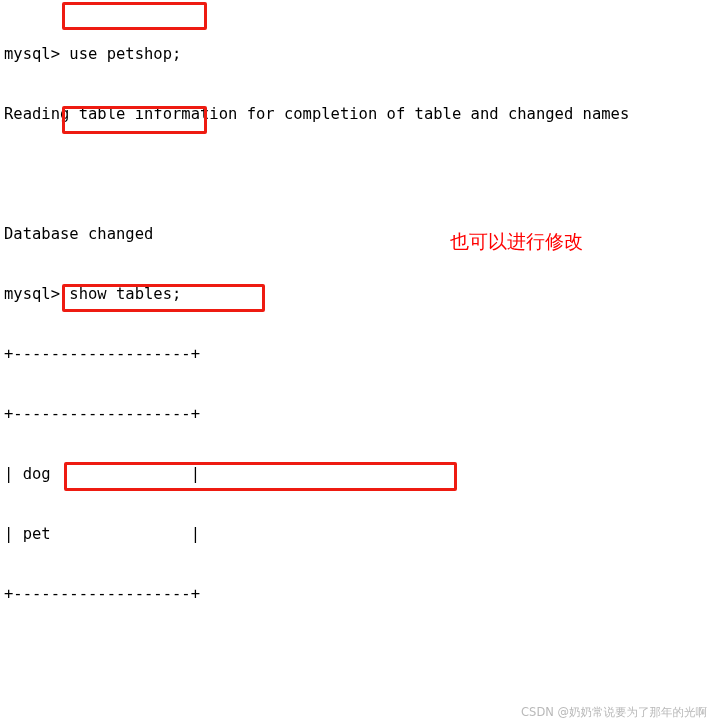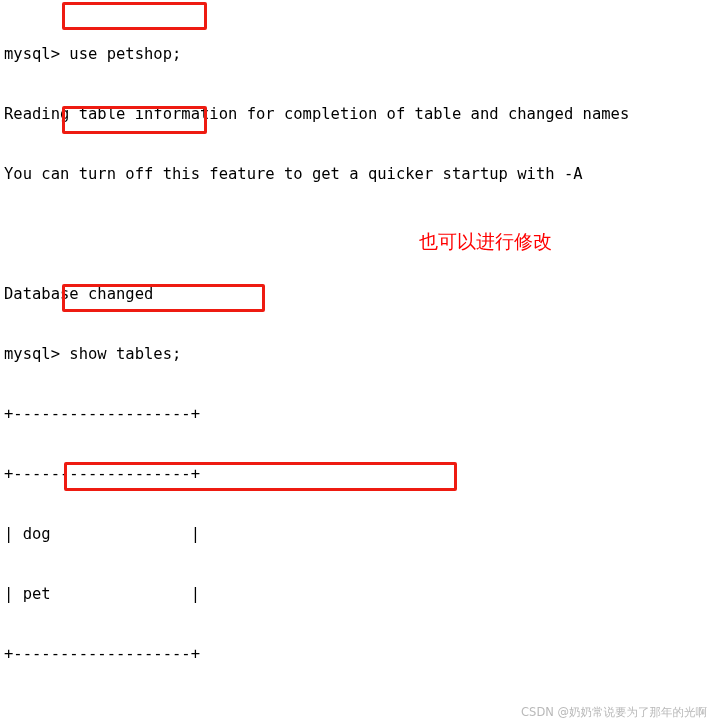--- a/index.html
+++ b/index.html
@@ -43,21 +43,21 @@
     box-sizing: border-box;
     pointer-events: none;
   }
   #box-use-petshop  { left: 62px;  top: 2px;   width: 145px; height: 28px; }
   #box-show-tables  { left: 62px;  top: 106px; width: 145px; height: 28px; }
   #box-select-dog   { left: 62px;  top: 284px; width: 203px; height: 28px; }
   #box-insert-dog   { left: 64px;  top: 462px; width: 393px; height: 29px; }
 
   #note-cn {
     position: absolute;
-    left: 419px;
+    left: 450px;
     top: 230px;
     color: #fe0000;
     font-family: "DejaVu Sans", "Liberation Sans", sans-serif;
     font-size: 19px;
     line-height: 22px;
     white-space: pre;
   }
 
   #watermark {
     position: absolute;
@@ -70,21 +70,20 @@
     white-space: pre;
     margin-top: 44px;
   }
 </style>
 </head>
 <body>
 
 <div id="terminal">
   <div class="line">mysql&gt; use petshop;</div>
   <div class="line">Reading table information for completion of table and changed names</div>
-  <div class="line">You can turn off this feature to get a quicker startup with -A</div>
   <div class="line blank"></div>
   <div class="line">Database changed</div>
   <div class="line">mysql&gt; show tables;</div>
   <div class="line">+-------------------+</div>
   <div class="line">+-------------------+</div>
   <div class="line">| dog               |</div>
   <div class="line">| pet               |</div>
   <div class="line">+-------------------+</div>
   
   

